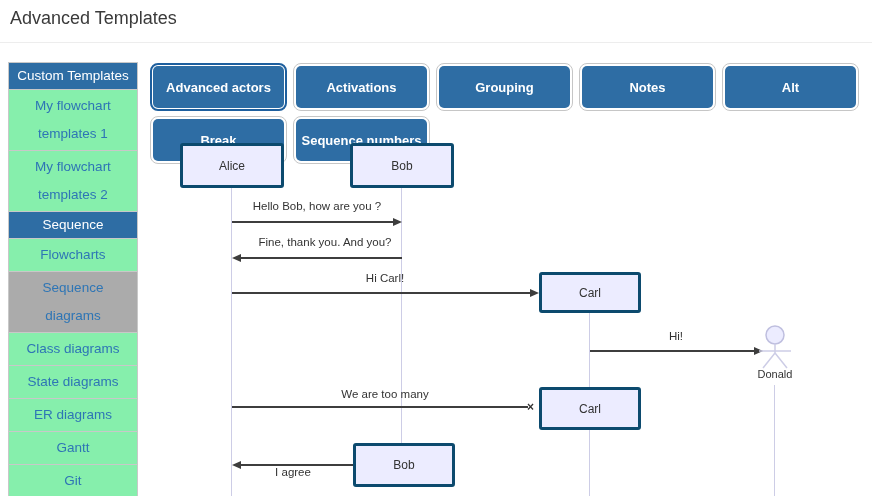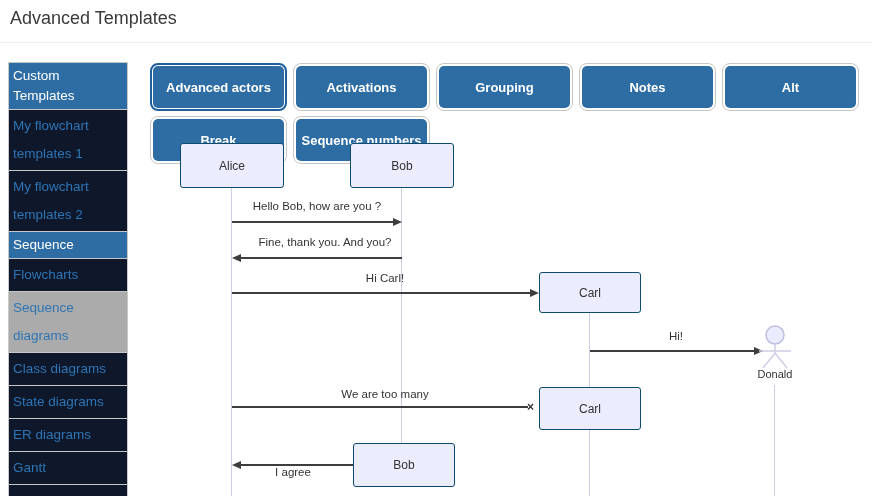--- a/index.html
+++ b/index.html
@@ -10,22 +10,22 @@
   }
   
   .page-title {
     position:absolute; left:10px; top:8px; font-size:18px; color:#3a3a3a;
   }
   .header-divider {
     position:absolute; left:0; top:42px; width:872px; border-top:1px solid #ededed;
   }
   
   .sidebar {
-    position:absolute; left:8px; top:62px; width:120px; height:434px;
-    border:1px solid #c8c8c8; border-bottom:none; background:#0f172a;
+    position:absolute; left:8px; top:62px; width:130px; height:434px;
+    border:1px solid #c8c8c8; border-bottom:none; background:#86efac;text-align:center;
   }
   .sb-row { border-bottom:1px solid #c8c8c8; }
   .sb-header {
     background:#2e6da4; color:#fff; font-size:13.5px; line-height:20px;
     padding:3px 4px;
   }
   .sb-item {
     color:#2e75b5; font-size:13.5px; line-height:28px; padding:2px 4px; cursor:pointer;
   }
   .sb-item.selected { background:#ababab; }
@@ -38,21 +38,21 @@
     background:#fff; padding:2px; cursor:pointer;
   }
   .btn-ring.active { border:2px solid #1e5f9e; padding:1px; }
   .btn-inner {
     width:100%; height:100%; background:#2e6da4; border-radius:5px;
     color:#fff; font-weight:700; font-size:13px;
     display:flex; align-items:center; justify-content:center;
   }
   
   .pbox {
-    position:absolute; background:#ececff; border:1px solid #0c4a6e; border-radius:3px;
+    position:absolute; background:#ececff; border:3px solid #0c4a6e; border-radius:3px;
     display:flex; align-items:center; justify-content:center;
     font-size:12px; color:#333;
   }
   .lifeline { position:absolute; width:1px; background:#cdcde6; }
   .msg-text {
     position:absolute; font-size:11.5px; color:#333; text-align:center; width:170px;
   }
   .msg-line { position:absolute; height:2px; background:#3d3d3d; }
   .arrow-right {
     position:absolute; width:0; height:0;

